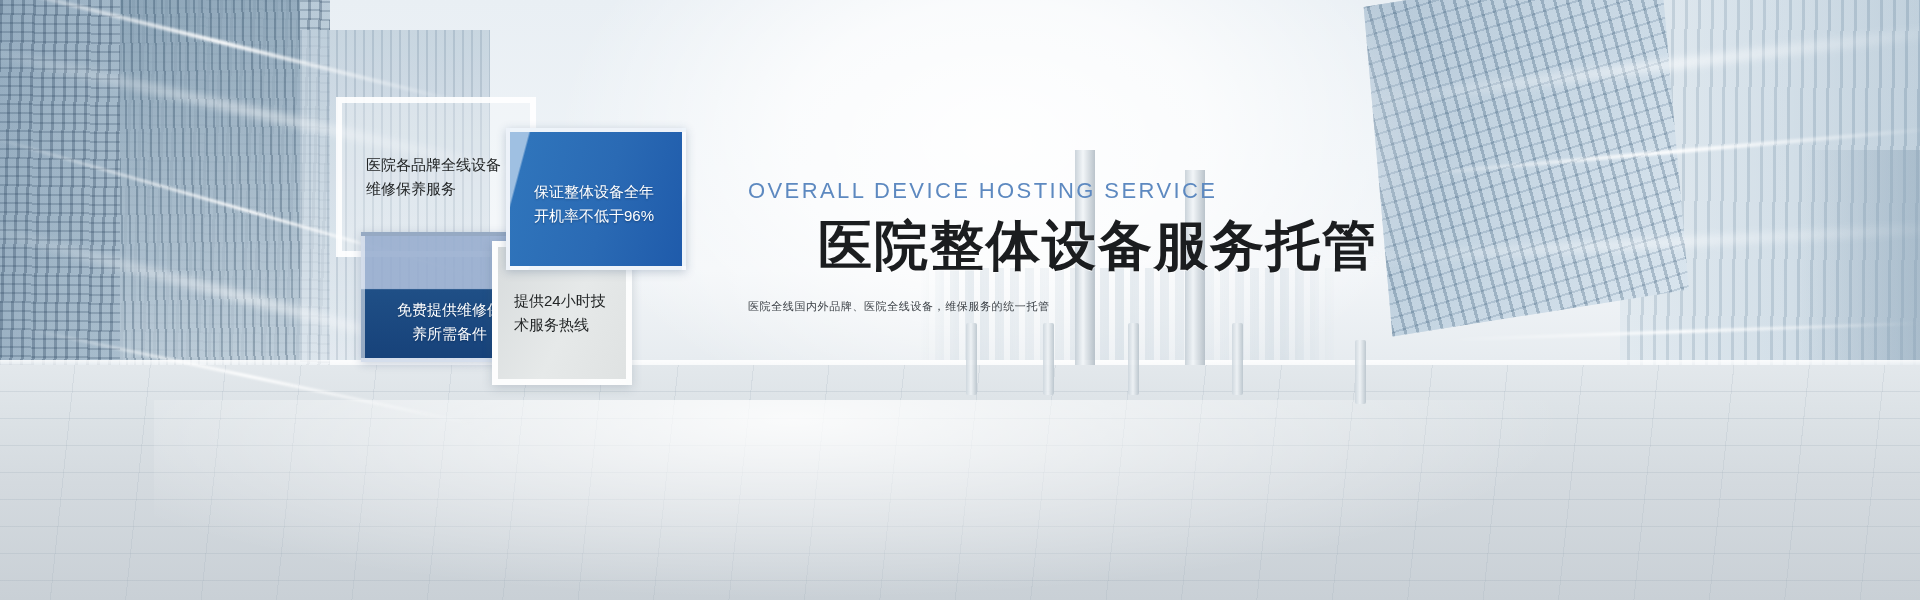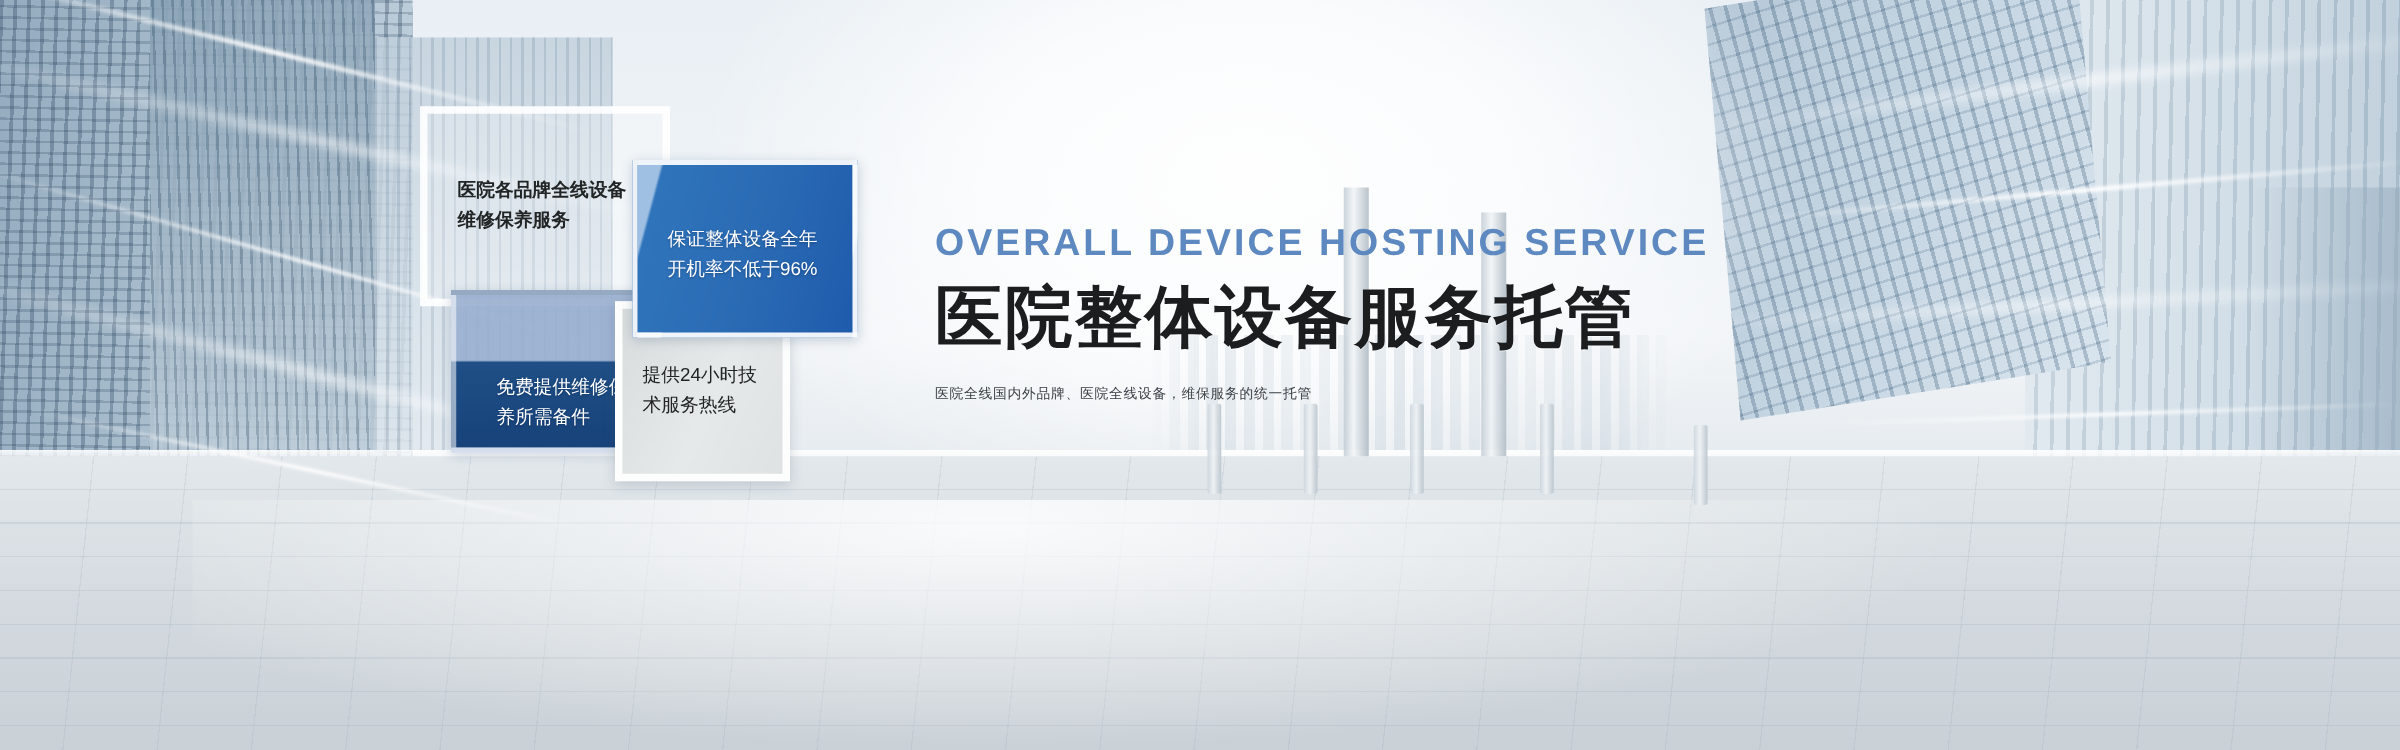--- a/index.html
+++ b/index.html
@@ -98,24 +98,23 @@
   .pillar{position:absolute;width:20px;background:linear-gradient(90deg,#c2ccd4,#f0f4f7 40%,#aeb9c2);opacity:.85;}
 
   
   .streak{position:absolute;background:linear-gradient(90deg,rgba(255,255,255,0),rgba(255,255,255,.92),rgba(255,255,255,0));filter:blur(1.2px);}
   .streak.soft{filter:blur(4px);opacity:.7;}
 
   
   .card{position:absolute;box-sizing:border-box;}
 
   .card-white-lg{
-    left:336px;top:85px;width:200px;height:160px;
+    left:336px;top:97px;width:200px;height:160px;
     border:6px solid rgba(255,255,255,.88);
     background:rgba(255,255,255,.26);
-    font-weight:bold;
   }
   .card-blue-top{
     left:506px;top:128px;width:180px;height:142px;
     border:4px solid rgba(255,255,255,.92);
     background:linear-gradient(105deg,#9fc0e2 0%,#9fc0e2 9%,#2f74bb 10%,#2a6ab4 55%,#1f5bab 100%);
     box-shadow:0 2px 9px rgba(40,70,110,.25);
   }
   .card-blue-bot{
     left:361px;top:232px;width:180px;height:130px;
     border:4px solid rgba(255,255,255,.55);
@@ -124,37 +123,38 @@
   }
   .card-gray-bot{
     left:492px;top:241px;width:140px;height:144px;
     border:6px solid rgba(255,255,255,.92);
     background:linear-gradient(115deg,#d8dcdd 0%,#e6e9e9 55%,#dfe2e2 100%);
     box-shadow:0 3px 10px rgba(60,80,100,.2);
   }
 
   .ctext{position:absolute;line-height:1.62;white-space:pre-line;}
   .t-dark{color:#222526;}
-  .t-light{color:#ffffff;text-shadow:0 1px 2px rgba(10,35,70,.45);}
+  .t-light{color:#ffffff;text-shadow:0 1px 2px rgba(10,35,70,.45);text-align:center;}
 
   .card-white-lg .ctext{left:24px;top:50px;font-size:15px;}
   .card-blue-top .ctext{left:24px;top:48px;font-size:15px;}
   .card-blue-bot .ctext{left:32px;top:62px;font-size:15px;}
   .card-gray-bot .ctext{left:16px;top:42px;font-size:15px;}
 
   
   .headline-wrap{position:absolute;left:748px;top:178px;width:700px;}
   .eyebrow{
-    font-size:30px;letter-spacing:2.4px;color:#5d89c0;font-weight:700;
+    font-size:22px;letter-spacing:2.4px;color:#5d89c0;font-weight:400;
     font-family:"Liberation Sans","DejaVu Sans",sans-serif;white-space:nowrap;
   }
   .title-cn{
     margin-top:6px;font-size:54px;font-weight:bold;color:#1b1d1f;letter-spacing:2px;
     font-family:"DejaVu Serif","Liberation Serif",serif;white-space:nowrap;
     text-shadow:0 1px 0 rgba(255,255,255,.55);
+    text-align:center;
   }
   .subtitle-cn{
     margin-top:16px;font-size:11px;color:#3b4046;letter-spacing:.6px;white-space:nowrap;
   }
 </style>
 </head>
 <body>
 
 <div id="banner">
 

